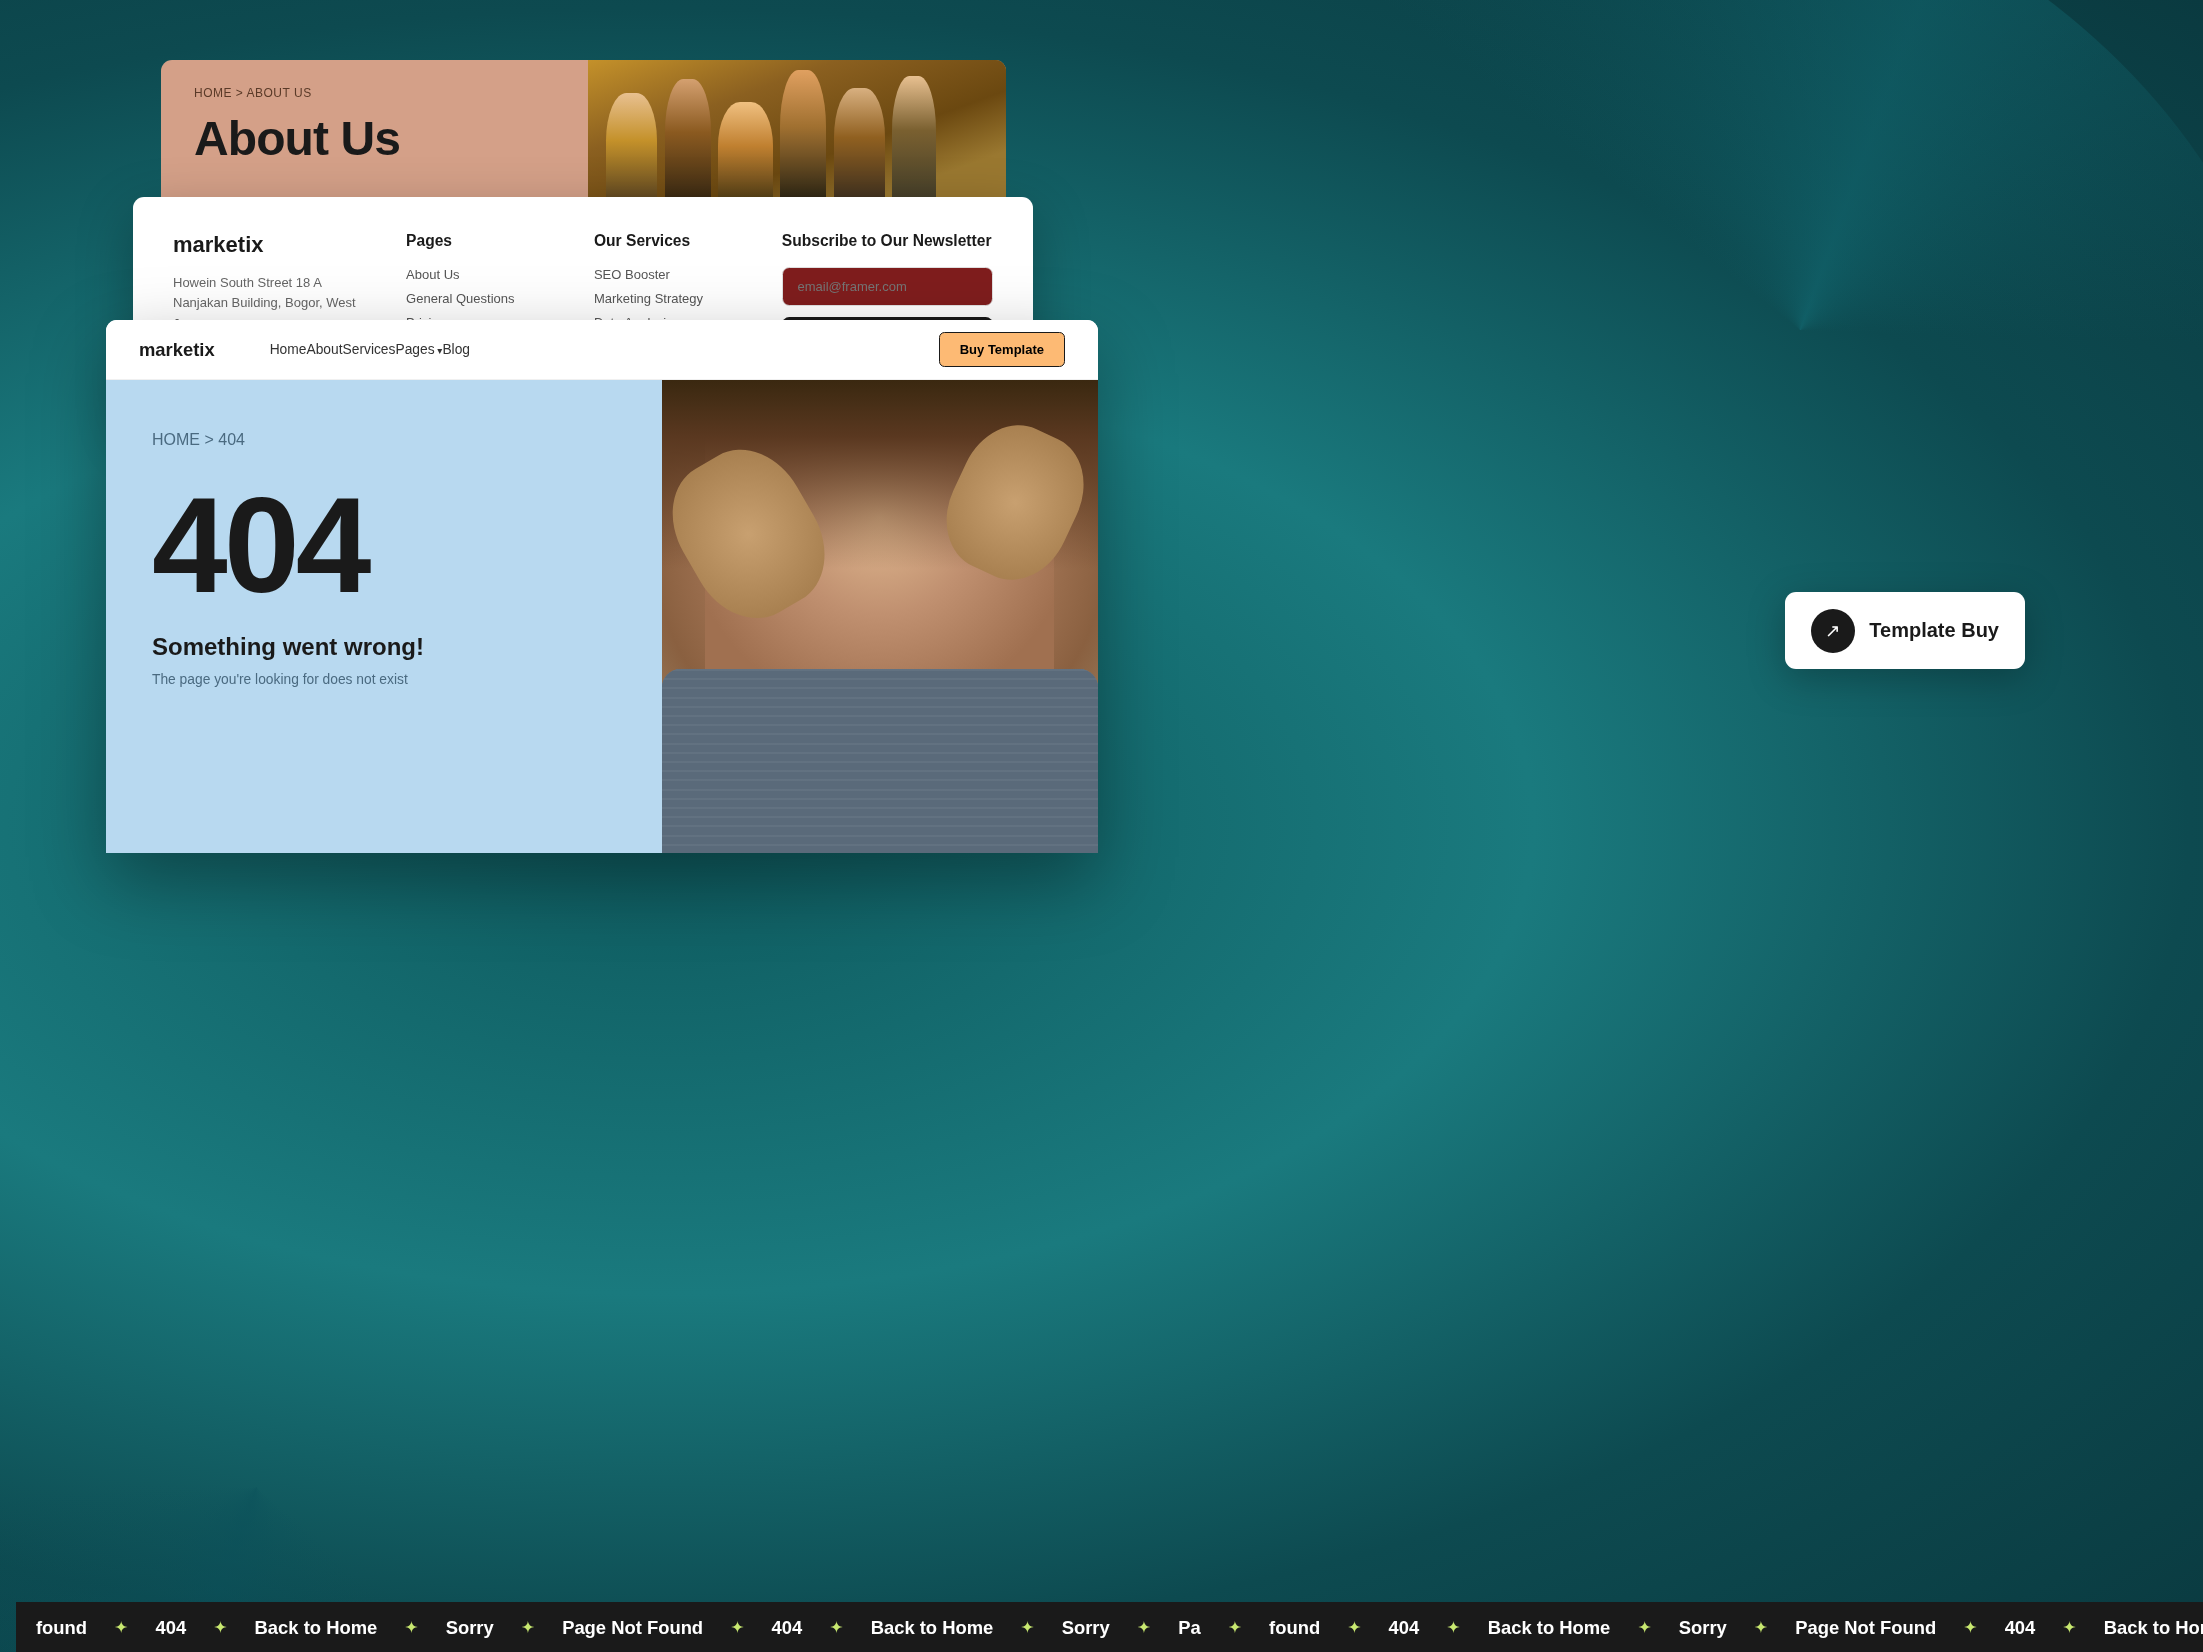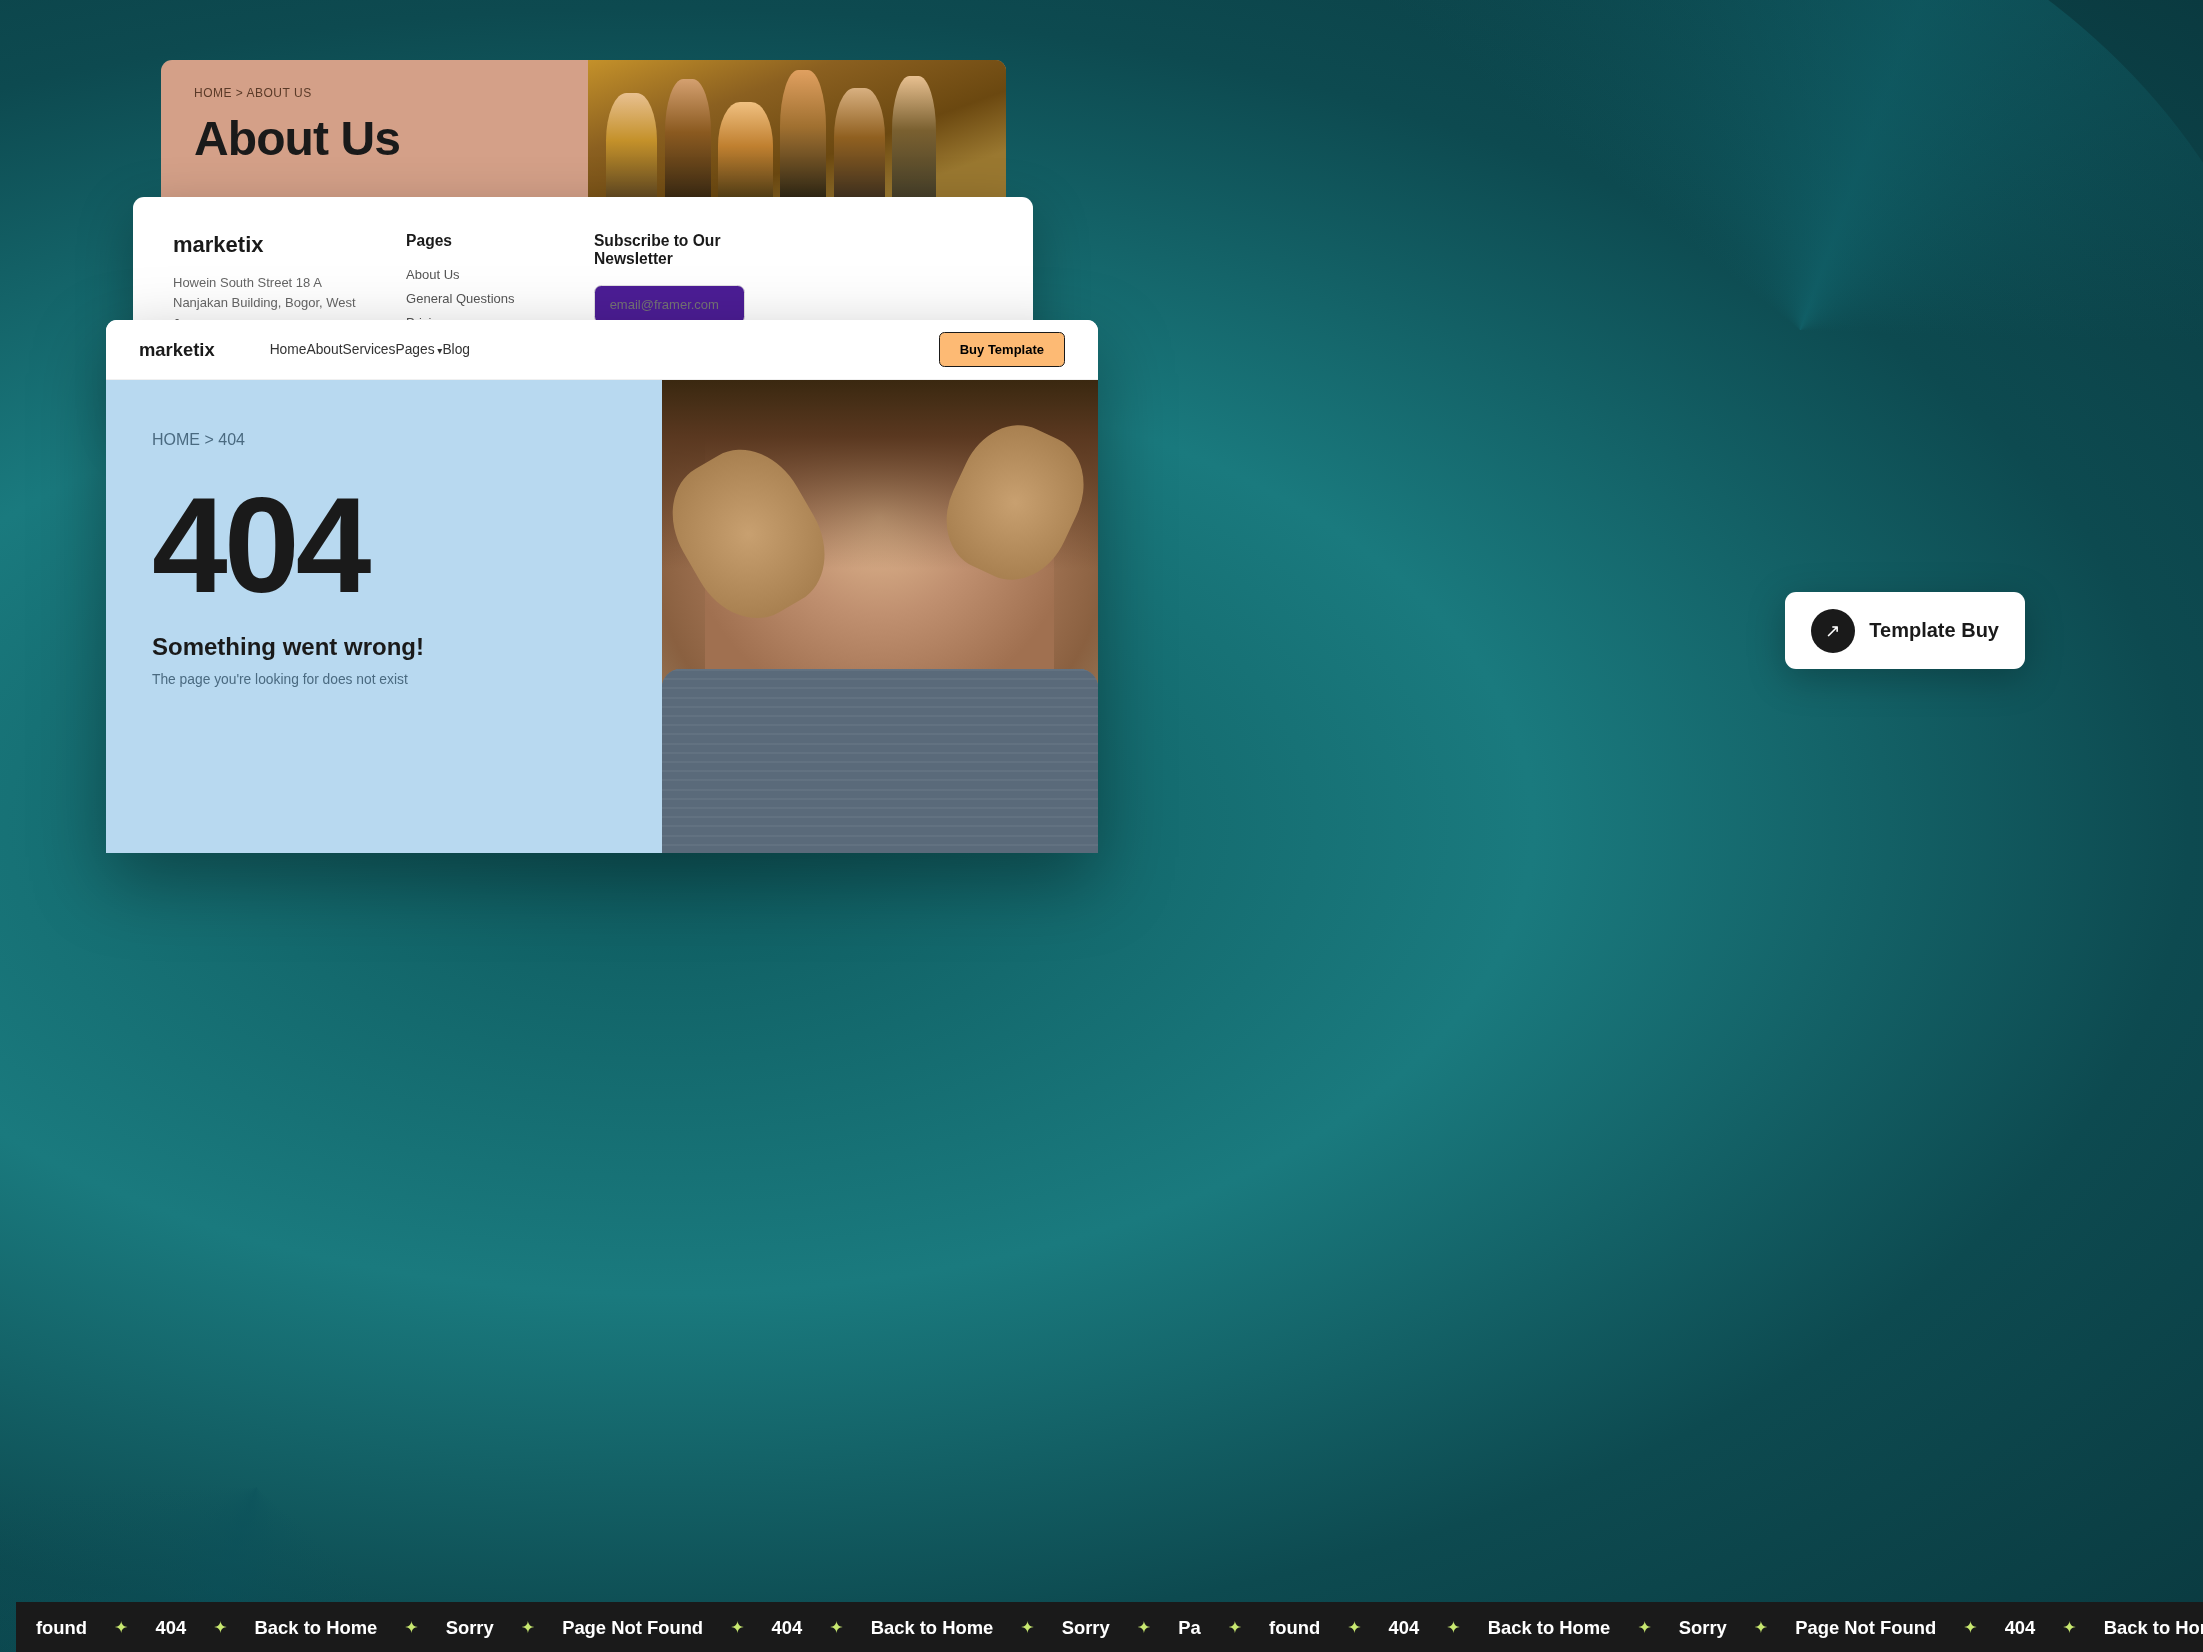--- a/index.html
+++ b/index.html
@@ -143,21 +143,21 @@
       margin-bottom: 9.2px;
       text-decoration: none;
     }
     .newsletter-input {
       width: 100%;
       padding: 11px 14.7px;
       border: 0.9px solid #e0e0e0;
       border-radius: 7.3px;
       font-size: 13px;
       color: #999;
-      background: #4c1d95;
+      background: #7f1d1d;
       margin-bottom: 11px;
     }
     .subscribe-btn {
       width: 100%;
       padding: 13px;
       background: #1a1a1a;
       color: white;
       border: none;
       border-radius: 7.3px;
       font-size: 13.8px;
@@ -383,20 +383,27 @@
     </div>
 
     <div>
       <div class="footer-col-title">Pages</div>
       <a class="footer-link">About Us</a>
       <a class="footer-link">General Questions</a>
       <a class="footer-link">Pricing</a>
       <a class="footer-link">...</a>
     </div>
 
+    <div>
+      <div class="footer-col-title">Our Services</div>
+      <a class="footer-link">SEO Booster</a>
+      <a class="footer-link">Marketing Strategy</a>
+      <a class="footer-link">Data Analysis</a>
+      <a class="footer-link">Web Development</a>
+    </div>
 
     <div>
       <div class="footer-col-title">Subscribe to Our Newsletter</div>
       <input class="newsletter-input" type="email" placeholder="email@framer.com" style="">
       <button class="subscribe-btn">Subscribe</button>
     </div>
   </div>
 </div>
 
 <div class="card-404">

